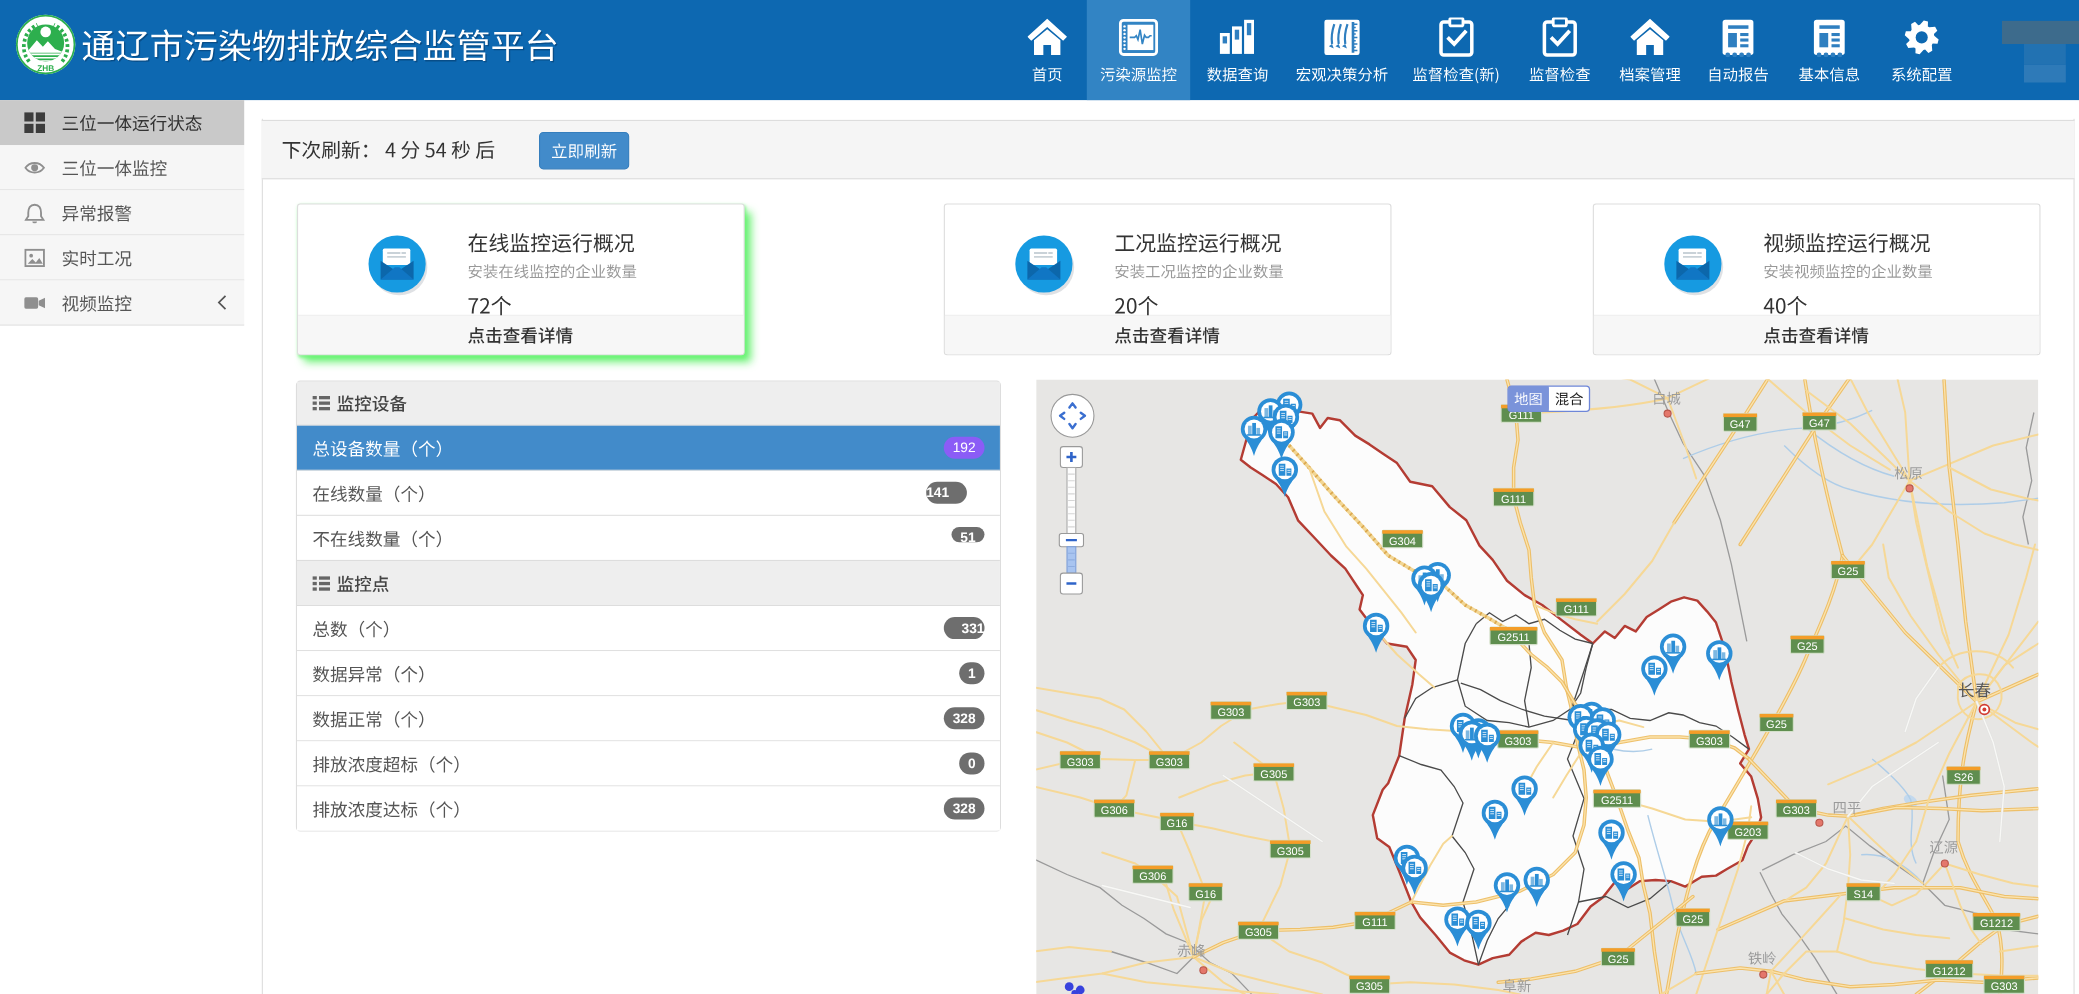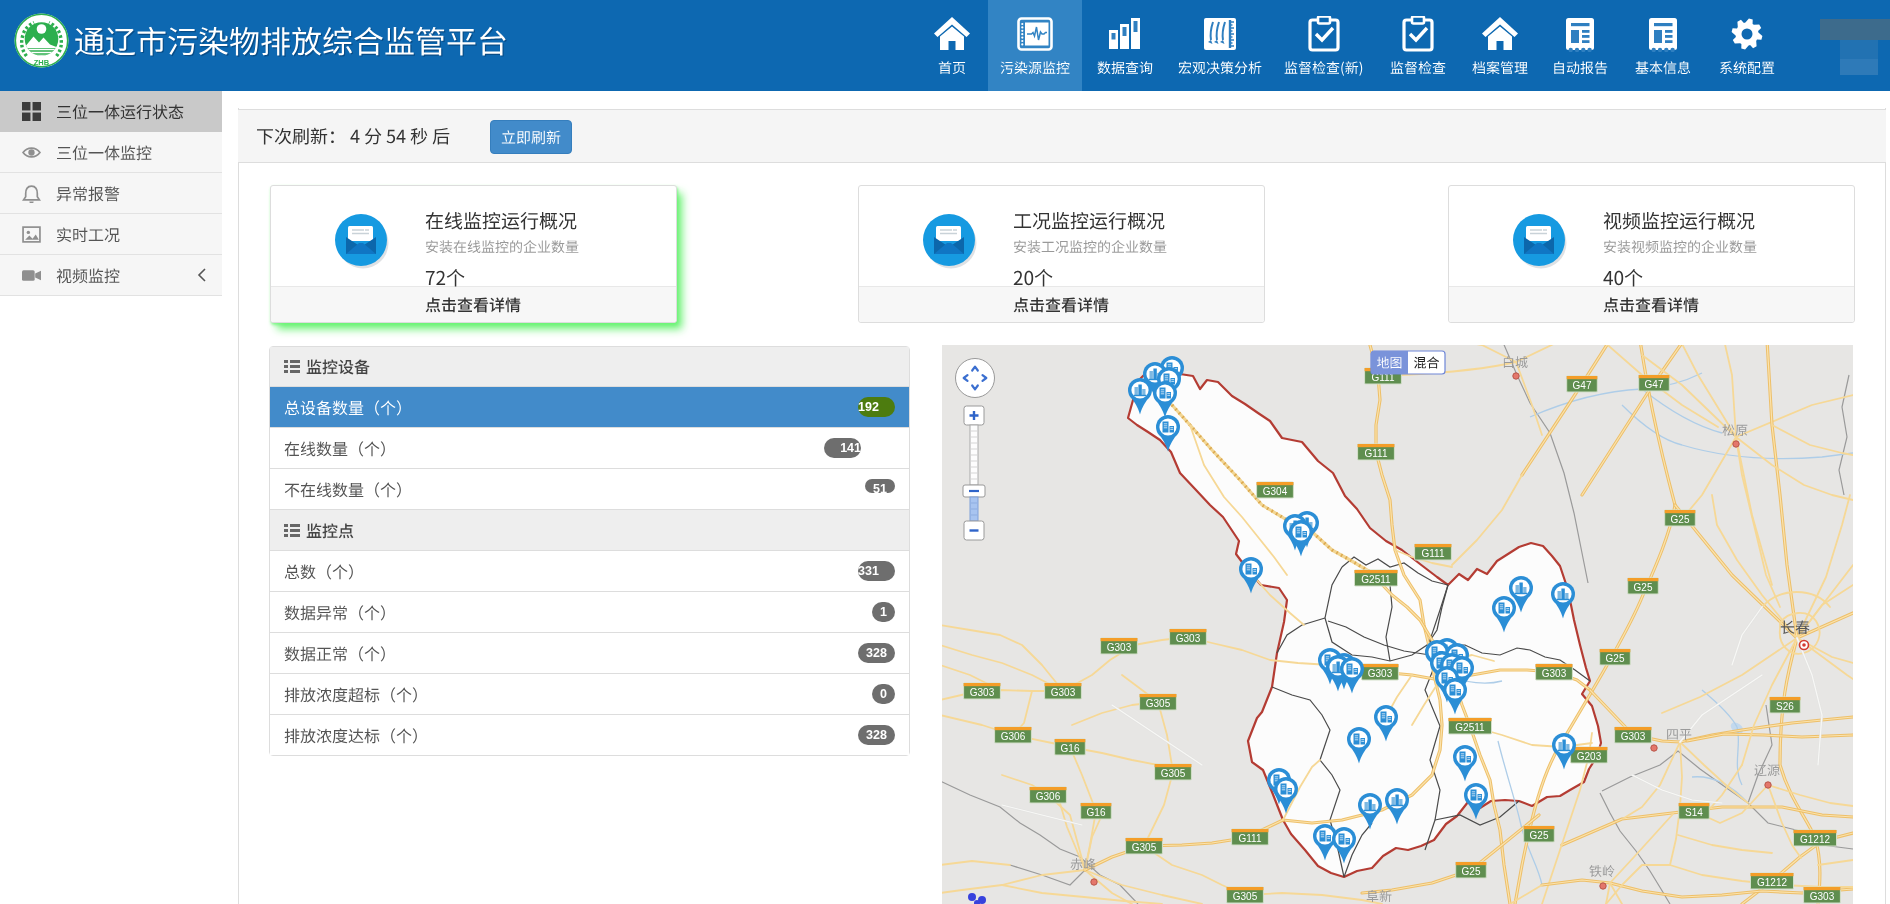--- a/index.html
+++ b/index.html
@@ -289,26 +289,26 @@
       <rect x="6" y="11" width="10" height="3"></rect>
     </g>
   </svg>
 <svg style="position:absolute;left:306px;top:355px;overflow:visible" width="66" height="24">
     <path d="M10.1 -8.3C11.2 -7.5 12.5 -6.4 13.1 -5.6L14.4 -6.5C13.7 -7.3 12.4 -8.4 11.3 -9.1ZM5 -13.5V-5.8H6.5V-13.5ZM1.8 -12.9V-6.3H3.3V-12.9ZM9.7 -13.5C9.2 -11.2 8.2 -8.9 6.8 -7.6C7.2 -7.4 7.8 -6.9 8.1 -6.7C8.8 -7.5 9.5 -8.6 10.1 -9.9H15.2V-11.3H10.6C10.8 -11.9 11 -12.5 11.2 -13.2ZM2.5 -4.9V-0.4H0.7V0.9H15.3V-0.4H13.7V-4.9ZM3.9 -0.4V-3.6H5.7V-0.4ZM7.1 -0.4V-3.6H8.9V-0.4ZM10.4 -0.4V-3.6H12.2V-0.4Z M27 -8.7C28 -7.8 29.4 -6.5 30 -5.8L31 -6.8C30.3 -7.5 28.9 -8.7 27.9 -9.5ZM24.8 -9.5C24.1 -8.5 22.9 -7.5 21.8 -6.8C22.1 -6.5 22.6 -5.9 22.7 -5.6C23.9 -6.5 25.2 -7.8 26.1 -9ZM18.5 -13.5V-10.5H16.7V-9.1H18.5V-5.5C17.7 -5.2 17 -5 16.5 -4.9L16.8 -3.4L18.5 -4V-0.5C18.5 -0.3 18.4 -0.2 18.2 -0.2C18 -0.2 17.4 -0.2 16.8 -0.2C16.9 0.2 17.1 0.8 17.2 1.2C18.2 1.2 18.8 1.1 19.3 0.9C19.7 0.6 19.9 0.3 19.9 -0.5V-4.5L21.5 -5.1L21.3 -6.4L19.9 -6V-9.1H21.4V-10.5H19.9V-13.5ZM21.3 -0.5V0.8H31.5V-0.5H27.2V-4.2H30.3V-5.5H22.5V-4.2H25.6V-0.5ZM25.2 -13.2C25.5 -12.7 25.7 -12.1 25.9 -11.6H21.8V-8.8H23.2V-10.3H29.8V-8.9H31.3V-11.6H27.5C27.3 -12.2 27 -12.9 26.7 -13.5Z M33.8 -12.3C34.7 -11.6 35.8 -10.5 36.3 -9.8L37.3 -10.8C36.8 -11.5 35.6 -12.5 34.8 -13.2ZM32.6 -8.5V-7.1H34.7V-1.7C34.7 -1 34.3 -0.4 33.9 -0.2C34.2 0.1 34.6 0.7 34.7 1.1C35 0.7 35.5 0.3 38.4 -2C38.2 -2.2 37.9 -2.8 37.8 -3.2L36.2 -2V-8.5ZM39.7 -13V-11.2C39.7 -10 39.4 -8.8 37.3 -7.9C37.6 -7.6 38.1 -7.1 38.3 -6.8C40.6 -7.8 41.1 -9.6 41.1 -11.2V-11.6H43.6V-9.4C43.6 -8 43.9 -7.4 45.2 -7.4C45.5 -7.4 46.1 -7.4 46.4 -7.4C46.7 -7.4 47.1 -7.4 47.3 -7.5C47.2 -7.9 47.2 -8.4 47.2 -8.8C46.9 -8.7 46.6 -8.7 46.4 -8.7C46.2 -8.7 45.6 -8.7 45.4 -8.7C45.1 -8.7 45.1 -8.9 45.1 -9.3V-13ZM44.6 -5.1C44.1 -4 43.3 -3 42.4 -2.3C41.4 -3.1 40.6 -4 40.1 -5.1ZM38.1 -6.5V-5.1H39.1L38.7 -4.9C39.3 -3.6 40.1 -2.4 41.2 -1.4C40 -0.8 38.7 -0.3 37.3 0C37.5 0.4 37.8 0.9 38 1.3C39.6 0.9 41 0.4 42.3 -0.5C43.5 0.4 44.9 1 46.6 1.4C46.8 1 47.2 0.4 47.5 0C46 -0.3 44.7 -0.8 43.6 -1.4C44.9 -2.6 45.9 -4.1 46.5 -6.1L45.6 -6.5L45.3 -6.5Z M58.6 -10.8C57.9 -10.1 57 -9.5 56 -9C54.9 -9.5 54 -10.1 53.4 -10.7L53.5 -10.8ZM53.8 -13.6C53 -12.2 51.4 -10.7 49.1 -9.6C49.4 -9.4 49.9 -8.8 50.1 -8.5C50.9 -8.9 51.6 -9.3 52.3 -9.8C52.9 -9.2 53.6 -8.8 54.3 -8.3C52.5 -7.6 50.4 -7.1 48.4 -6.9C48.6 -6.5 48.9 -5.9 49.1 -5.5C51.4 -5.8 53.9 -6.5 56 -7.5C58 -6.6 60.3 -6 62.7 -5.7C62.9 -6.1 63.3 -6.7 63.7 -7.1C61.5 -7.3 59.4 -7.7 57.6 -8.3C59.1 -9.2 60.3 -10.3 61.1 -11.6L60.1 -12.2L59.9 -12.2H54.7C55 -12.5 55.2 -12.9 55.5 -13.2ZM52.1 -1.9H55.2V-0.4H52.1ZM52.1 -3.1V-4.4H55.2V-3.1ZM59.7 -1.9V-0.4H56.7V-1.9ZM59.7 -3.1H56.7V-4.4H59.7ZM50.6 -5.7V1.3H52.1V0.9H59.7V1.3H61.3V-5.7Z" fill="#444444" transform="translate(0,18)"></path>
   </svg>
 <div class="abs" style="left:270px;top:387px;width:639px;height:41px;background:#428bca;border-bottom:1px solid #ddd;"></div>
 <svg style="position:absolute;left:284px;top:396px;overflow:visible" width="130" height="24">
     <path d="M12.1 -3.4C13.1 -2.3 14 -0.8 14.4 0.2L15.3 -0.4C15 -1.5 14 -2.9 13.1 -4ZM6.6 -4.3C7.6 -3.6 8.9 -2.4 9.5 -1.7L10.4 -2.4C9.7 -3.2 8.5 -4.3 7.4 -5ZM4.5 -3.9V-0.5C4.5 0.8 5 1.1 6.9 1.1C7.3 1.1 10.1 1.1 10.5 1.1C12 1.1 12.4 0.7 12.5 -1.2C12.2 -1.2 11.7 -1.4 11.4 -1.6C11.3 -0.2 11.2 0 10.4 0C9.8 0 7.4 0 7 0C5.9 0 5.8 -0.1 5.8 -0.6V-3.9ZM2.2 -3.6C1.9 -2.4 1.3 -1 0.7 -0.1L1.8 0.4C2.5 -0.6 3 -2.1 3.3 -3.4ZM4.2 -9.1H11.8V-6.3H4.2ZM3 -10.2V-5.1H13.1V-10.2H10.5C11.1 -11 11.7 -12 12.2 -12.9L10.9 -13.4C10.5 -12.5 9.8 -11.1 9.2 -10.2H5.9L6.9 -10.7C6.6 -11.4 5.8 -12.5 5.1 -13.4L4.1 -12.9C4.8 -12.1 5.5 -11 5.7 -10.2Z M18 -12.4C18.8 -11.7 19.9 -10.6 20.4 -9.9L21.2 -10.8C20.7 -11.4 19.6 -12.4 18.7 -13.2ZM16.7 -8.4V-7.3H18.9V-1.5C18.9 -0.8 18.4 -0.3 18.1 -0.1C18.4 0.2 18.7 0.7 18.8 1C19 0.6 19.5 0.3 22.3 -1.8C22.2 -2 22 -2.5 21.9 -2.8L20.1 -1.5V-8.4ZM23.9 -12.9V-11.1C23.9 -9.9 23.5 -8.6 21.4 -7.6C21.6 -7.4 22 -7 22.2 -6.7C24.5 -7.8 25 -9.6 25 -11.1V-11.7H27.8V-9.2C27.8 -8 28 -7.5 29.2 -7.5C29.3 -7.5 30.1 -7.5 30.4 -7.5C30.7 -7.5 31 -7.5 31.2 -7.6C31.2 -7.9 31.1 -8.3 31.1 -8.6C30.9 -8.6 30.6 -8.5 30.4 -8.5C30.1 -8.5 29.4 -8.5 29.2 -8.5C29 -8.5 29 -8.7 29 -9.2V-12.9ZM28.9 -5.2C28.3 -4 27.4 -2.9 26.4 -2.1C25.3 -2.9 24.5 -4 23.9 -5.2ZM22.1 -6.4V-5.2H23L22.8 -5.2C23.4 -3.7 24.3 -2.4 25.4 -1.4C24.2 -0.6 22.9 -0.1 21.5 0.2C21.7 0.5 21.9 1 22 1.3C23.6 0.9 25.1 0.3 26.4 -0.6C27.6 0.3 29 0.9 30.7 1.3C30.8 1 31.2 0.5 31.4 0.3C29.9 -0.1 28.5 -0.6 27.3 -1.4C28.7 -2.6 29.8 -4.1 30.4 -6.1L29.7 -6.4L29.5 -6.4Z M43 -11C42.2 -10.2 41.2 -9.5 40 -8.9C38.9 -9.4 38 -10.1 37.3 -10.8L37.4 -11ZM37.9 -13.5C37.1 -12.1 35.5 -10.5 33.2 -9.4C33.5 -9.2 33.9 -8.8 34 -8.5C34.9 -9 35.7 -9.5 36.4 -10.1C37.1 -9.4 37.8 -8.8 38.7 -8.3C36.8 -7.5 34.6 -6.9 32.5 -6.6C32.7 -6.4 32.9 -5.8 33 -5.5C35.3 -5.9 37.8 -6.6 40 -7.6C42 -6.7 44.4 -6 46.8 -5.7C47 -6.1 47.3 -6.6 47.6 -6.8C45.3 -7.1 43.1 -7.6 41.2 -8.3C42.8 -9.2 44.1 -10.3 44.9 -11.6L44.1 -12.1L43.9 -12.1H38.4C38.7 -12.4 39 -12.8 39.2 -13.2ZM36 -2.1H39.4V-0.3H36ZM36 -3V-4.7H39.4V-3ZM43.9 -2.1V-0.3H40.6V-2.1ZM43.9 -3H40.6V-4.7H43.9ZM34.7 -5.7V1.3H36V0.8H43.9V1.2H45.2V-5.7Z M55.1 -13.1C54.8 -12.5 54.3 -11.6 53.9 -11L54.7 -10.6C55.1 -11.2 55.6 -12 56.1 -12.7ZM49.4 -12.7C49.8 -12 50.3 -11.1 50.4 -10.6L51.3 -11C51.2 -11.6 50.7 -12.4 50.3 -13ZM54.6 -4.2C54.2 -3.3 53.7 -2.6 53.1 -2C52.5 -2.3 51.8 -2.6 51.2 -2.9C51.5 -3.3 51.7 -3.7 52 -4.2ZM49.8 -2.4C50.5 -2.1 51.4 -1.7 52.2 -1.3C51.2 -0.6 50 -0.1 48.7 0.2C48.9 0.4 49.1 0.9 49.2 1.2C50.7 0.8 52.1 0.1 53.2 -0.8C53.7 -0.5 54.2 -0.2 54.6 0.1L55.4 -0.7C55 -0.9 54.5 -1.2 54 -1.5C54.8 -2.4 55.5 -3.6 55.9 -4.9L55.3 -5.2L55.1 -5.2H52.4L52.8 -6L51.7 -6.2C51.6 -5.9 51.5 -5.5 51.3 -5.2H49.1V-4.2H50.8C50.5 -3.5 50.1 -2.9 49.8 -2.4ZM52.1 -13.5V-10.5H48.8V-9.5H51.7C51 -8.4 49.7 -7.4 48.6 -7C48.9 -6.7 49.1 -6.3 49.3 -6C50.3 -6.6 51.3 -7.5 52.1 -8.4V-6.5H53.2V-8.6C54 -8.1 55 -7.3 55.4 -7L56 -7.8C55.7 -8.1 54.3 -9 53.5 -9.5H56.5V-10.5H53.2V-13.5ZM58.1 -13.3C57.7 -10.5 56.9 -7.8 55.7 -6.1C56 -6 56.4 -5.6 56.6 -5.4C57 -6 57.4 -6.7 57.7 -7.5C58 -5.9 58.5 -4.4 59.1 -3.2C58.2 -1.7 57 -0.5 55.2 0.4C55.4 0.6 55.8 1.1 55.9 1.3C57.5 0.4 58.8 -0.7 59.7 -2.1C60.5 -0.7 61.5 0.4 62.7 1.1C62.9 0.8 63.3 0.4 63.6 0.2C62.2 -0.5 61.2 -1.7 60.3 -3.2C61.2 -4.8 61.7 -6.8 62.1 -9.2H63.2V-10.3H58.6C58.8 -11.2 59 -12.2 59.2 -13.1ZM60.9 -9.2C60.7 -7.4 60.3 -5.8 59.7 -4.4C59.1 -5.9 58.7 -7.5 58.4 -9.2Z M68 -10.6H76V-9.8H68ZM68 -12.2H76V-11.3H68ZM66.8 -12.9V-9H77.2V-12.9ZM64.8 -8.4V-7.4H79.2V-8.4ZM67.7 -4.4H71.4V-3.4H67.7ZM72.6 -4.4H76.4V-3.4H72.6ZM67.7 -6H71.4V-5.1H67.7ZM72.6 -6H76.4V-5.1H72.6ZM64.8 -0V0.9H79.3V-0H72.6V-1H78V-1.8H72.6V-2.7H77.6V-6.7H66.5V-2.7H71.4V-1.8H66.1V-1H71.4V-0Z M91.1 -6.1C91.1 -3 92.4 -0.4 94.3 1.5L95.3 1C93.4 -0.9 92.3 -3.2 92.3 -6.1C92.3 -8.9 93.4 -11.3 95.3 -13.2L94.3 -13.7C92.4 -11.7 91.1 -9.2 91.1 -6.1Z M103.4 -8.7V1.3H104.6V-8.7ZM104.1 -13.5C102.5 -10.8 99.6 -8.4 96.6 -7.1C96.9 -6.8 97.2 -6.4 97.5 -6C99.9 -7.2 102.3 -9.1 104 -11.3C106.1 -8.8 108.3 -7.3 110.6 -6C110.8 -6.4 111.2 -6.8 111.5 -7.1C109 -8.3 106.8 -9.8 104.7 -12.3L105.2 -13Z M116.9 -6.1C116.9 -9.2 115.6 -11.7 113.7 -13.7L112.7 -13.2C114.6 -11.3 115.7 -8.9 115.7 -6.1C115.7 -3.2 114.6 -0.9 112.7 1L113.7 1.5C115.6 -0.4 116.9 -3 116.9 -6.1Z" fill="#ffffff" transform="translate(0,18)"></path>
   </svg>
-<div class="abs" style="left:858px;top:397px;width:37px;height:20px;background:#4d7c0f;border-radius:10px;color:#fff;font-size:12.5px;font-weight:bold;text-align:left;line-height:20px">192</div>
+<div class="abs" style="left:858px;top:397px;width:37px;height:20px;background:#8b5cf6;border-radius:10px;color:#fff;font-size:12.5px;font-weight:normal;text-align:center;line-height:20px">192</div>
 <div class="abs" style="left:270px;top:428px;width:639px;height:41px;background:#fff;border-bottom:1px solid #ddd;"></div>
 <svg style="position:absolute;left:284px;top:437px;overflow:visible" width="114" height="24">
     <path d="M6.3 -13.4C6 -12.6 5.7 -11.8 5.4 -11H1V-9.8H4.9C3.9 -7.8 2.4 -5.9 0.6 -4.6C0.8 -4.3 1.1 -3.8 1.2 -3.5C1.9 -4 2.5 -4.5 3.1 -5.1V1.2H4.3V-6.5C5 -7.5 5.7 -8.7 6.2 -9.8H15V-11H6.7C7 -11.7 7.3 -12.4 7.5 -13.1ZM9.6 -9V-5.9H6V-4.8H9.6V-0.2H5.3V0.9H15V-0.2H10.8V-4.8H14.4V-5.9H10.8V-9Z M16.9 -0.9 17.1 0.3C18.6 -0.2 20.5 -0.7 22.4 -1.3L22.2 -2.3C20.2 -1.7 18.2 -1.2 16.9 -0.9ZM27.3 -12.5C28.1 -12.1 29.1 -11.5 29.6 -11L30.3 -11.8C29.8 -12.2 28.8 -12.8 28 -13.2ZM17.2 -6.8C17.4 -6.9 17.8 -7 19.7 -7.2C19 -6.2 18.4 -5.4 18.1 -5.1C17.6 -4.5 17.2 -4.1 16.9 -4C17 -3.7 17.2 -3.2 17.2 -2.9C17.6 -3.1 18.1 -3.3 22.1 -4.1C22.1 -4.3 22.1 -4.8 22.1 -5.1L19 -4.5C20.2 -6 21.4 -7.7 22.4 -9.5L21.4 -10.1C21.1 -9.5 20.8 -8.9 20.4 -8.3L18.4 -8.1C19.3 -9.5 20.3 -11.2 20.9 -12.9L19.8 -13.4C19.2 -11.5 18 -9.4 17.7 -8.9C17.3 -8.4 17 -8 16.8 -7.9C16.9 -7.6 17.1 -7 17.2 -6.8ZM30.2 -5.6C29.6 -4.6 28.7 -3.6 27.6 -2.8C27.4 -3.7 27.2 -4.7 27 -5.9L31.1 -6.6L30.9 -7.7L26.9 -6.9C26.8 -7.6 26.7 -8.3 26.7 -9.1L30.6 -9.7L30.4 -10.7L26.6 -10.1C26.5 -11.2 26.5 -12.3 26.5 -13.5H25.3C25.4 -12.3 25.4 -11.1 25.5 -10L22.9 -9.6L23.1 -8.5L25.5 -8.9C25.6 -8.1 25.6 -7.4 25.7 -6.7L22.6 -6.2L22.8 -5.1L25.9 -5.6C26.1 -4.3 26.3 -3.1 26.7 -2.1C25.3 -1.2 23.7 -0.5 22.1 0C22.4 0.3 22.7 0.7 22.8 1C24.4 0.5 25.8 -0.2 27.1 -1.1C27.7 0.4 28.6 1.2 29.7 1.2C30.8 1.2 31.2 0.7 31.4 -1.1C31.1 -1.2 30.8 -1.5 30.5 -1.7C30.4 -0.3 30.3 0.1 29.8 0.1C29.1 0.1 28.5 -0.6 28 -1.8C29.3 -2.7 30.4 -3.9 31.2 -5.1Z M39.1 -13.1C38.8 -12.5 38.3 -11.6 37.9 -11L38.7 -10.6C39.1 -11.2 39.6 -12 40.1 -12.7ZM33.4 -12.7C33.8 -12 34.3 -11.1 34.4 -10.6L35.3 -11C35.2 -11.6 34.7 -12.4 34.3 -13ZM38.6 -4.2C38.2 -3.3 37.7 -2.6 37.1 -2C36.5 -2.3 35.8 -2.6 35.2 -2.9C35.5 -3.3 35.7 -3.7 36 -4.2ZM33.8 -2.4C34.5 -2.1 35.4 -1.7 36.2 -1.3C35.2 -0.6 34 -0.1 32.7 0.2C32.9 0.4 33.1 0.9 33.2 1.2C34.7 0.8 36.1 0.1 37.2 -0.8C37.7 -0.5 38.2 -0.2 38.6 0.1L39.4 -0.7C39 -0.9 38.5 -1.2 38 -1.5C38.8 -2.4 39.5 -3.6 39.9 -4.9L39.3 -5.2L39.1 -5.2H36.4L36.8 -6L35.7 -6.2C35.6 -5.9 35.5 -5.5 35.3 -5.2H33.1V-4.2H34.8C34.5 -3.5 34.1 -2.9 33.8 -2.4ZM36.1 -13.5V-10.5H32.8V-9.5H35.7C35 -8.4 33.7 -7.4 32.6 -7C32.9 -6.7 33.1 -6.3 33.3 -6C34.3 -6.6 35.3 -7.5 36.1 -8.4V-6.5H37.2V-8.6C38 -8.1 39 -7.3 39.4 -7L40 -7.8C39.7 -8.1 38.3 -9 37.5 -9.5H40.5V-10.5H37.2V-13.5ZM42.1 -13.3C41.7 -10.5 40.9 -7.8 39.7 -6.1C40 -6 40.4 -5.6 40.6 -5.4C41 -6 41.4 -6.7 41.7 -7.5C42 -5.9 42.5 -4.4 43.1 -3.2C42.2 -1.7 41 -0.5 39.2 0.4C39.4 0.6 39.8 1.1 39.9 1.3C41.5 0.4 42.8 -0.7 43.7 -2.1C44.5 -0.7 45.5 0.4 46.7 1.1C46.9 0.8 47.3 0.4 47.6 0.2C46.2 -0.5 45.2 -1.7 44.3 -3.2C45.2 -4.8 45.7 -6.8 46.1 -9.2H47.2V-10.3H42.6C42.8 -11.2 43 -12.2 43.2 -13.1ZM44.9 -9.2C44.7 -7.4 44.3 -5.8 43.7 -4.4C43.1 -5.9 42.7 -7.5 42.4 -9.2Z M52 -10.6H60V-9.8H52ZM52 -12.2H60V-11.3H52ZM50.8 -12.9V-9H61.2V-12.9ZM48.8 -8.4V-7.4H63.2V-8.4ZM51.7 -4.4H55.4V-3.4H51.7ZM56.6 -4.4H60.4V-3.4H56.6ZM51.7 -6H55.4V-5.1H51.7ZM56.6 -6H60.4V-5.1H56.6ZM48.8 -0V0.9H63.3V-0H56.6V-1H62V-1.8H56.6V-2.7H61.6V-6.7H50.5V-2.7H55.4V-1.8H50.1V-1H55.4V-0Z M75.1 -6.1C75.1 -3 76.4 -0.4 78.3 1.5L79.3 1C77.4 -0.9 76.3 -3.2 76.3 -6.1C76.3 -8.9 77.4 -11.3 79.3 -13.2L78.3 -13.7C76.4 -11.7 75.1 -9.2 75.1 -6.1Z M87.4 -8.7V1.3H88.6V-8.7ZM88.1 -13.5C86.5 -10.8 83.6 -8.4 80.6 -7.1C80.9 -6.8 81.2 -6.4 81.5 -6C83.9 -7.2 86.3 -9.1 88 -11.3C90.1 -8.8 92.3 -7.3 94.6 -6C94.8 -6.4 95.2 -6.8 95.5 -7.1C93 -8.3 90.8 -9.8 88.7 -12.3L89.2 -13Z M100.9 -6.1C100.9 -9.2 99.6 -11.7 97.7 -13.7L96.7 -13.2C98.6 -11.3 99.7 -8.9 99.7 -6.1C99.7 -3.2 98.6 -0.9 96.7 1L97.7 1.5C99.6 -0.4 100.9 -3 100.9 -6.1Z" fill="#555555" transform="translate(0,18)"></path>
   </svg>
-<div class="abs" style="left:824px;top:438px;width:37px;height:20px;background:#6e6e6e;border-radius:10px;color:#fff;font-size:12.5px;font-weight:bold;text-align:right;line-height:20px">141</div>
+<div class="abs" style="left:842px;top:438px;width:37px;height:20px;background:#6e6e6e;border-radius:10px;color:#fff;font-size:12.5px;font-weight:bold;text-align:left;line-height:20px">141</div>
 <div class="abs" style="left:270px;top:469px;width:639px;height:41px;background:#fff;border-bottom:1px solid #ddd;"></div>
 <svg style="position:absolute;left:284px;top:478px;overflow:visible" width="130" height="24">
     <path d="M8.9 -7.6C10.8 -6.4 13.2 -4.5 14.4 -3.2L15.4 -4.2C14.2 -5.4 11.7 -7.2 9.8 -8.4ZM1.1 -12.3V-11.1H8.2C6.6 -8.4 3.9 -5.6 0.7 -4.1C1 -3.8 1.3 -3.3 1.5 -3C3.7 -4.2 5.7 -5.8 7.3 -7.7V1.2H8.6V-9.3C9.1 -9.9 9.4 -10.5 9.8 -11.1H14.9V-12.3Z M22.3 -13.4C22 -12.6 21.7 -11.8 21.4 -11H17V-9.8H20.9C19.9 -7.8 18.4 -5.9 16.6 -4.6C16.8 -4.3 17.1 -3.8 17.2 -3.5C17.9 -4 18.5 -4.5 19.1 -5.1V1.2H20.3V-6.5C21 -7.5 21.7 -8.7 22.2 -9.8H31V-11H22.7C23 -11.7 23.3 -12.4 23.5 -13.1ZM25.6 -9V-5.9H22V-4.8H25.6V-0.2H21.3V0.9H31V-0.2H26.8V-4.8H30.4V-5.9H26.8V-9Z M32.9 -0.9 33.1 0.3C34.6 -0.2 36.5 -0.7 38.4 -1.3L38.2 -2.3C36.2 -1.7 34.2 -1.2 32.9 -0.9ZM43.3 -12.5C44.1 -12.1 45.1 -11.5 45.6 -11L46.3 -11.8C45.8 -12.2 44.8 -12.8 44 -13.2ZM33.2 -6.8C33.4 -6.9 33.8 -7 35.7 -7.2C35 -6.2 34.4 -5.4 34.1 -5.1C33.6 -4.5 33.2 -4.1 32.9 -4C33 -3.7 33.2 -3.2 33.2 -2.9C33.6 -3.1 34.1 -3.3 38.1 -4.1C38.1 -4.3 38.1 -4.8 38.1 -5.1L35 -4.5C36.2 -6 37.4 -7.7 38.4 -9.5L37.4 -10.1C37.1 -9.5 36.8 -8.9 36.4 -8.3L34.4 -8.1C35.3 -9.5 36.3 -11.2 36.9 -12.9L35.8 -13.4C35.2 -11.5 34 -9.4 33.7 -8.9C33.3 -8.4 33 -8 32.8 -7.9C32.9 -7.6 33.1 -7 33.2 -6.8ZM46.2 -5.6C45.6 -4.6 44.7 -3.6 43.6 -2.8C43.4 -3.7 43.2 -4.7 43 -5.9L47.1 -6.6L46.9 -7.7L42.9 -6.9C42.8 -7.6 42.7 -8.3 42.7 -9.1L46.6 -9.7L46.4 -10.7L42.6 -10.1C42.5 -11.2 42.5 -12.3 42.5 -13.5H41.3C41.4 -12.3 41.4 -11.1 41.5 -10L38.9 -9.6L39.1 -8.5L41.5 -8.9C41.6 -8.1 41.6 -7.4 41.7 -6.7L38.6 -6.2L38.8 -5.1L41.9 -5.6C42.1 -4.3 42.3 -3.1 42.7 -2.1C41.3 -1.2 39.7 -0.5 38.1 0C38.4 0.3 38.7 0.7 38.8 1C40.4 0.5 41.8 -0.2 43.1 -1.1C43.7 0.4 44.6 1.2 45.7 1.2C46.8 1.2 47.2 0.7 47.4 -1.1C47.1 -1.2 46.8 -1.5 46.5 -1.7C46.4 -0.3 46.3 0.1 45.8 0.1C45.1 0.1 44.5 -0.6 44 -1.8C45.3 -2.7 46.4 -3.9 47.2 -5.1Z M55.1 -13.1C54.8 -12.5 54.3 -11.6 53.9 -11L54.7 -10.6C55.1 -11.2 55.6 -12 56.1 -12.7ZM49.4 -12.7C49.8 -12 50.3 -11.1 50.4 -10.6L51.3 -11C51.2 -11.6 50.7 -12.4 50.3 -13ZM54.6 -4.2C54.2 -3.3 53.7 -2.6 53.1 -2C52.5 -2.3 51.8 -2.6 51.2 -2.9C51.5 -3.3 51.7 -3.7 52 -4.2ZM49.8 -2.4C50.5 -2.1 51.4 -1.7 52.2 -1.3C51.2 -0.6 50 -0.1 48.7 0.2C48.9 0.4 49.1 0.9 49.2 1.2C50.7 0.8 52.1 0.1 53.2 -0.8C53.7 -0.5 54.2 -0.2 54.6 0.1L55.4 -0.7C55 -0.9 54.5 -1.2 54 -1.5C54.8 -2.4 55.5 -3.6 55.9 -4.9L55.3 -5.2L55.1 -5.2H52.4L52.8 -6L51.7 -6.2C51.6 -5.9 51.5 -5.5 51.3 -5.2H49.1V-4.2H50.8C50.5 -3.5 50.1 -2.9 49.8 -2.4ZM52.1 -13.5V-10.5H48.8V-9.5H51.7C51 -8.4 49.7 -7.4 48.6 -7C48.9 -6.7 49.1 -6.3 49.3 -6C50.3 -6.6 51.3 -7.5 52.1 -8.4V-6.5H53.2V-8.6C54 -8.1 55 -7.3 55.4 -7L56 -7.8C55.7 -8.1 54.3 -9 53.5 -9.5H56.5V-10.5H53.2V-13.5ZM58.1 -13.3C57.7 -10.5 56.9 -7.8 55.7 -6.1C56 -6 56.4 -5.6 56.6 -5.4C57 -6 57.4 -6.7 57.7 -7.5C58 -5.9 58.5 -4.4 59.1 -3.2C58.2 -1.7 57 -0.5 55.2 0.4C55.4 0.6 55.8 1.1 55.9 1.3C57.5 0.4 58.8 -0.7 59.7 -2.1C60.5 -0.7 61.5 0.4 62.7 1.1C62.9 0.8 63.3 0.4 63.6 0.2C62.2 -0.5 61.2 -1.7 60.3 -3.2C61.2 -4.8 61.7 -6.8 62.1 -9.2H63.2V-10.3H58.6C58.8 -11.2 59 -12.2 59.2 -13.1ZM60.9 -9.2C60.7 -7.4 60.3 -5.8 59.7 -4.4C59.1 -5.9 58.7 -7.5 58.4 -9.2Z M68 -10.6H76V-9.8H68ZM68 -12.2H76V-11.3H68ZM66.8 -12.9V-9H77.2V-12.9ZM64.8 -8.4V-7.4H79.2V-8.4ZM67.7 -4.4H71.4V-3.4H67.7ZM72.6 -4.4H76.4V-3.4H72.6ZM67.7 -6H71.4V-5.1H67.7ZM72.6 -6H76.4V-5.1H72.6ZM64.8 -0V0.9H79.3V-0H72.6V-1H78V-1.8H72.6V-2.7H77.6V-6.7H66.5V-2.7H71.4V-1.8H66.1V-1H71.4V-0Z M91.1 -6.1C91.1 -3 92.4 -0.4 94.3 1.5L95.3 1C93.4 -0.9 92.3 -3.2 92.3 -6.1C92.3 -8.9 93.4 -11.3 95.3 -13.2L94.3 -13.7C92.4 -11.7 91.1 -9.2 91.1 -6.1Z M103.4 -8.7V1.3H104.6V-8.7ZM104.1 -13.5C102.5 -10.8 99.6 -8.4 96.6 -7.1C96.9 -6.8 97.2 -6.4 97.5 -6C99.9 -7.2 102.3 -9.1 104 -11.3C106.1 -8.8 108.3 -7.3 110.6 -6C110.8 -6.4 111.2 -6.8 111.5 -7.1C109 -8.3 106.8 -9.8 104.7 -12.3L105.2 -13Z M116.9 -6.1C116.9 -9.2 115.6 -11.7 113.7 -13.7L112.7 -13.2C114.6 -11.3 115.7 -8.9 115.7 -6.1C115.7 -3.2 114.6 -0.9 112.7 1L113.7 1.5C115.6 -0.4 116.9 -3 116.9 -6.1Z" fill="#555555" transform="translate(0,18)"></path>
   </svg>
 <div class="abs" style="left:865px;top:479px;width:30px;height:14px;background:#6e6e6e;border-radius:10px;color:#fff;font-size:12.5px;font-weight:bold;text-align:center;line-height:20px">51</div>
 <div class="abs" style="left:270px;top:510px;width:639px;height:41px;background:#eee;border-bottom:1px solid #ddd"></div>
 <svg class="abs" style="left:284px;top:523px" width="16" height="16" viewBox="0 0 16 16">
     <g fill="#666">
 <rect x="0" y="1" width="4" height="3"></rect>
       <rect x="6" y="1" width="10" height="3"></rect>
@@ -318,21 +318,21 @@
       <rect x="6" y="11" width="10" height="3"></rect>
     </g>
   </svg>
 <svg style="position:absolute;left:306px;top:519px;overflow:visible" width="50" height="24">
     <path d="M10.1 -8.3C11.2 -7.5 12.5 -6.4 13.1 -5.6L14.4 -6.5C13.7 -7.3 12.4 -8.4 11.3 -9.1ZM5 -13.5V-5.8H6.5V-13.5ZM1.8 -12.9V-6.3H3.3V-12.9ZM9.7 -13.5C9.2 -11.2 8.2 -8.9 6.8 -7.6C7.2 -7.4 7.8 -6.9 8.1 -6.7C8.8 -7.5 9.5 -8.6 10.1 -9.9H15.2V-11.3H10.6C10.8 -11.9 11 -12.5 11.2 -13.2ZM2.5 -4.9V-0.4H0.7V0.9H15.3V-0.4H13.7V-4.9ZM3.9 -0.4V-3.6H5.7V-0.4ZM7.1 -0.4V-3.6H8.9V-0.4ZM10.4 -0.4V-3.6H12.2V-0.4Z M27 -8.7C28 -7.8 29.4 -6.5 30 -5.8L31 -6.8C30.3 -7.5 28.9 -8.7 27.9 -9.5ZM24.8 -9.5C24.1 -8.5 22.9 -7.5 21.8 -6.8C22.1 -6.5 22.6 -5.9 22.7 -5.6C23.9 -6.5 25.2 -7.8 26.1 -9ZM18.5 -13.5V-10.5H16.7V-9.1H18.5V-5.5C17.7 -5.2 17 -5 16.5 -4.9L16.8 -3.4L18.5 -4V-0.5C18.5 -0.3 18.4 -0.2 18.2 -0.2C18 -0.2 17.4 -0.2 16.8 -0.2C16.9 0.2 17.1 0.8 17.2 1.2C18.2 1.2 18.8 1.1 19.3 0.9C19.7 0.6 19.9 0.3 19.9 -0.5V-4.5L21.5 -5.1L21.3 -6.4L19.9 -6V-9.1H21.4V-10.5H19.9V-13.5ZM21.3 -0.5V0.8H31.5V-0.5H27.2V-4.2H30.3V-5.5H22.5V-4.2H25.6V-0.5ZM25.2 -13.2C25.5 -12.7 25.7 -12.1 25.9 -11.6H21.8V-8.8H23.2V-10.3H29.8V-8.9H31.3V-11.6H27.5C27.3 -12.2 27 -12.9 26.7 -13.5Z M36 -7.3H43.9V-4.8H36ZM37.3 -2C37.5 -1 37.6 0.4 37.6 1.2L39.2 1C39.2 0.2 39 -1.1 38.7 -2.2ZM40.6 -2C41.1 -1 41.6 0.4 41.7 1.2L43.2 0.8C43 -0 42.5 -1.4 42 -2.3ZM43.9 -2.1C44.6 -1.1 45.5 0.3 45.9 1.2L47.3 0.6C46.9 -0.3 46 -1.6 45.2 -2.7ZM34.7 -2.5C34.2 -1.4 33.4 -0.1 32.6 0.6L34 1.3C34.8 0.5 35.6 -0.9 36.1 -2.2ZM34.6 -8.7V-3.4H45.5V-8.7H40.7V-10.5H46.6V-11.9H40.7V-13.5H39.1V-8.7Z" fill="#444444" transform="translate(0,18)"></path>
   </svg>
 <div class="abs" style="left:270px;top:551px;width:639px;height:41px;background:#fff;border-bottom:1px solid #ddd;"></div>
 <svg style="position:absolute;left:284px;top:560px;overflow:visible" width="82" height="24">
     <path d="M12.1 -3.4C13.1 -2.3 14 -0.8 14.4 0.2L15.3 -0.4C15 -1.5 14 -2.9 13.1 -4ZM6.6 -4.3C7.6 -3.6 8.9 -2.4 9.5 -1.7L10.4 -2.4C9.7 -3.2 8.5 -4.3 7.4 -5ZM4.5 -3.9V-0.5C4.5 0.8 5 1.1 6.9 1.1C7.3 1.1 10.1 1.1 10.5 1.1C12 1.1 12.4 0.7 12.5 -1.2C12.2 -1.2 11.7 -1.4 11.4 -1.6C11.3 -0.2 11.2 0 10.4 0C9.8 0 7.4 0 7 0C5.9 0 5.8 -0.1 5.8 -0.6V-3.9ZM2.2 -3.6C1.9 -2.4 1.3 -1 0.7 -0.1L1.8 0.4C2.5 -0.6 3 -2.1 3.3 -3.4ZM4.2 -9.1H11.8V-6.3H4.2ZM3 -10.2V-5.1H13.1V-10.2H10.5C11.1 -11 11.7 -12 12.2 -12.9L10.9 -13.4C10.5 -12.5 9.8 -11.1 9.2 -10.2H5.9L6.9 -10.7C6.6 -11.4 5.8 -12.5 5.1 -13.4L4.1 -12.9C4.8 -12.1 5.5 -11 5.7 -10.2Z M23.1 -13.1C22.8 -12.5 22.3 -11.6 21.9 -11L22.7 -10.6C23.1 -11.2 23.6 -12 24.1 -12.7ZM17.4 -12.7C17.8 -12 18.3 -11.1 18.4 -10.6L19.3 -11C19.2 -11.6 18.7 -12.4 18.3 -13ZM22.6 -4.2C22.2 -3.3 21.7 -2.6 21.1 -2C20.5 -2.3 19.8 -2.6 19.2 -2.9C19.5 -3.3 19.7 -3.7 20 -4.2ZM17.8 -2.4C18.5 -2.1 19.4 -1.7 20.2 -1.3C19.2 -0.6 18 -0.1 16.7 0.2C16.9 0.4 17.1 0.9 17.2 1.2C18.7 0.8 20.1 0.1 21.2 -0.8C21.7 -0.5 22.2 -0.2 22.6 0.1L23.4 -0.7C23 -0.9 22.5 -1.2 22 -1.5C22.8 -2.4 23.5 -3.6 23.9 -4.9L23.3 -5.2L23.1 -5.2H20.4L20.8 -6L19.7 -6.2C19.6 -5.9 19.5 -5.5 19.3 -5.2H17.1V-4.2H18.8C18.5 -3.5 18.1 -2.9 17.8 -2.4ZM20.1 -13.5V-10.5H16.8V-9.5H19.7C19 -8.4 17.7 -7.4 16.6 -7C16.9 -6.7 17.1 -6.3 17.3 -6C18.3 -6.6 19.3 -7.5 20.1 -8.4V-6.5H21.2V-8.6C22 -8.1 23 -7.3 23.4 -7L24 -7.8C23.7 -8.1 22.3 -9 21.5 -9.5H24.5V-10.5H21.2V-13.5ZM26.1 -13.3C25.7 -10.5 24.9 -7.8 23.7 -6.1C24 -6 24.4 -5.6 24.6 -5.4C25 -6 25.4 -6.7 25.7 -7.5C26 -5.9 26.5 -4.4 27.1 -3.2C26.2 -1.7 25 -0.5 23.2 0.4C23.4 0.6 23.8 1.1 23.9 1.3C25.5 0.4 26.8 -0.7 27.7 -2.1C28.5 -0.7 29.5 0.4 30.7 1.1C30.9 0.8 31.3 0.4 31.6 0.2C30.2 -0.5 29.2 -1.7 28.3 -3.2C29.2 -4.8 29.7 -6.8 30.1 -9.2H31.2V-10.3H26.6C26.8 -11.2 27 -12.2 27.2 -13.1ZM28.9 -9.2C28.7 -7.4 28.3 -5.8 27.7 -4.4C27.1 -5.9 26.7 -7.5 26.4 -9.2Z M43.1 -6.1C43.1 -3 44.4 -0.4 46.3 1.5L47.3 1C45.4 -0.9 44.3 -3.2 44.3 -6.1C44.3 -8.9 45.4 -11.3 47.3 -13.2L46.3 -13.7C44.4 -11.7 43.1 -9.2 43.1 -6.1Z M55.4 -8.7V1.3H56.6V-8.7ZM56.1 -13.5C54.5 -10.8 51.6 -8.4 48.6 -7.1C48.9 -6.8 49.2 -6.4 49.5 -6C51.9 -7.2 54.3 -9.1 56 -11.3C58.1 -8.8 60.3 -7.3 62.6 -6C62.8 -6.4 63.2 -6.8 63.5 -7.1C61 -8.3 58.8 -9.8 56.7 -12.3L57.2 -13Z M68.9 -6.1C68.9 -9.2 67.6 -11.7 65.7 -13.7L64.7 -13.2C66.6 -11.3 67.7 -8.9 67.7 -6.1C67.7 -3.2 66.6 -0.9 64.7 1L65.7 1.5C67.6 -0.4 68.9 -3 68.9 -6.1Z" fill="#555555" transform="translate(0,18)"></path>
   </svg>
-<div class="abs" style="left:858px;top:561px;width:37px;height:20px;background:#6e6e6e;border-radius:10px;color:#fff;font-size:12.5px;font-weight:bold;text-align:left;line-height:20px">331</div>
+<div class="abs" style="left:858px;top:561px;width:37px;height:20px;background:#6e6e6e;border-radius:10px;color:#fff;font-size:12.5px;font-weight:bold;text-align:right;line-height:20px">331</div>
 <div class="abs" style="left:270px;top:592px;width:639px;height:41px;background:#fff;border-bottom:1px solid #ddd;"></div>
 <svg style="position:absolute;left:284px;top:601px;overflow:visible" width="114" height="24">
     <path d="M7.1 -13.1C6.8 -12.5 6.3 -11.6 5.9 -11L6.7 -10.6C7.1 -11.2 7.6 -12 8.1 -12.7ZM1.4 -12.7C1.8 -12 2.3 -11.1 2.4 -10.6L3.3 -11C3.2 -11.6 2.7 -12.4 2.3 -13ZM6.6 -4.2C6.2 -3.3 5.7 -2.6 5.1 -2C4.5 -2.3 3.8 -2.6 3.2 -2.9C3.5 -3.3 3.7 -3.7 4 -4.2ZM1.8 -2.4C2.5 -2.1 3.4 -1.7 4.2 -1.3C3.2 -0.6 2 -0.1 0.7 0.2C0.9 0.4 1.1 0.9 1.2 1.2C2.7 0.8 4.1 0.1 5.2 -0.8C5.7 -0.5 6.2 -0.2 6.6 0.1L7.4 -0.7C7 -0.9 6.5 -1.2 6 -1.5C6.8 -2.4 7.5 -3.6 7.9 -4.9L7.3 -5.2L7.1 -5.2H4.4L4.8 -6L3.7 -6.2C3.6 -5.9 3.5 -5.5 3.3 -5.2H1.1V-4.2H2.8C2.5 -3.5 2.1 -2.9 1.8 -2.4ZM4.1 -13.5V-10.5H0.8V-9.5H3.7C3 -8.4 1.7 -7.4 0.6 -7C0.9 -6.7 1.1 -6.3 1.3 -6C2.3 -6.6 3.3 -7.5 4.1 -8.4V-6.5H5.2V-8.6C6 -8.1 7 -7.3 7.4 -7L8 -7.8C7.7 -8.1 6.3 -9 5.5 -9.5H8.5V-10.5H5.2V-13.5ZM10.1 -13.3C9.7 -10.5 8.9 -7.8 7.7 -6.1C8 -6 8.4 -5.6 8.6 -5.4C9 -6 9.4 -6.7 9.7 -7.5C10 -5.9 10.5 -4.4 11.1 -3.2C10.2 -1.7 9 -0.5 7.2 0.4C7.4 0.6 7.8 1.1 7.9 1.3C9.5 0.4 10.8 -0.7 11.7 -2.1C12.5 -0.7 13.5 0.4 14.7 1.1C14.9 0.8 15.3 0.4 15.6 0.2C14.2 -0.5 13.2 -1.7 12.3 -3.2C13.2 -4.8 13.7 -6.8 14.1 -9.2H15.2V-10.3H10.6C10.8 -11.2 11 -12.2 11.2 -13.1ZM12.9 -9.2C12.7 -7.4 12.3 -5.8 11.7 -4.4C11.1 -5.9 10.7 -7.5 10.4 -9.2Z M23.7 -3.8V1.3H24.8V0.6H29.7V1.2H30.8V-3.8H27.7V-5.8H31.3V-6.8H27.7V-8.6H30.8V-12.7H22.3V-7.9C22.3 -5.4 22.2 -1.9 20.5 0.6C20.8 0.7 21.3 1.1 21.5 1.3C22.8 -0.7 23.3 -3.4 23.4 -5.8H26.6V-3.8ZM23.5 -11.7H29.6V-9.6H23.5ZM23.5 -8.6H26.6V-6.8H23.5L23.5 -7.9ZM24.8 -0.4V-2.8H29.7V-0.4ZM18.7 -13.4V-10.2H16.7V-9.1H18.7V-5.6C17.8 -5.3 17.1 -5.1 16.5 -4.9L16.8 -3.8L18.7 -4.4V-0.2C18.7 0 18.6 0.1 18.4 0.1C18.2 0.1 17.6 0.1 16.9 0.1C17 0.4 17.2 0.9 17.2 1.2C18.2 1.2 18.9 1.1 19.2 0.9C19.6 0.8 19.8 0.4 19.8 -0.2V-4.7L21.6 -5.3L21.5 -6.4L19.8 -5.9V-9.1H21.6V-10.2H19.8V-13.4Z M42.4 -5.3V-3.6H37.3L37.4 -4V-5.3H36.2V-4.1L36.2 -3.6H32.8V-2.5H36C35.6 -1.4 34.8 -0.4 32.8 0.4C33.1 0.6 33.5 1.1 33.7 1.3C36 0.3 36.9 -1.1 37.2 -2.5H42.4V1.2H43.6V-2.5H47.2V-3.6H43.6V-5.3ZM34.2 -12.1V-7.8C34.2 -6.2 35 -5.9 37.7 -5.9C38.2 -5.9 43.4 -5.9 44 -5.9C46.1 -5.9 46.6 -6.3 46.8 -8.1C46.5 -8.2 46 -8.3 45.7 -8.5C45.6 -7.2 45.3 -6.9 44 -6.9C42.9 -6.9 38.4 -6.9 37.6 -6.9C35.7 -6.9 35.4 -7.1 35.4 -7.8V-8.8H45.3V-12.7H34.2ZM35.4 -11.7H44.1V-9.9H35.4Z M53 -7.9H59.1V-6.3H53ZM50.4 -4V0.6H51.6V-3H55.6V1.3H56.8V-3H60.5V-0.7C60.5 -0.5 60.5 -0.5 60.2 -0.4C60 -0.4 59.1 -0.4 58.2 -0.5C58.3 -0.1 58.5 0.3 58.6 0.6C59.8 0.6 60.6 0.6 61.1 0.4C61.6 0.3 61.8 -0.1 61.8 -0.7V-4H56.8V-5.4H60.3V-8.8H51.9V-5.4H55.6V-4ZM50.7 -12.8C51.2 -12.3 51.7 -11.5 52 -11H49.4V-7.5H50.5V-9.9H61.6V-7.5H62.7V-11H56.7V-13.5H55.5V-11H52.1L53.1 -11.4C52.8 -11.9 52.3 -12.7 51.8 -13.3ZM60.2 -13.3C59.9 -12.7 59.3 -11.9 58.8 -11.4L59.8 -11C60.3 -11.4 60.9 -12.2 61.5 -12.9Z M75.1 -6.1C75.1 -3 76.4 -0.4 78.3 1.5L79.3 1C77.4 -0.9 76.3 -3.2 76.3 -6.1C76.3 -8.9 77.4 -11.3 79.3 -13.2L78.3 -13.7C76.4 -11.7 75.1 -9.2 75.1 -6.1Z M87.4 -8.7V1.3H88.6V-8.7ZM88.1 -13.5C86.5 -10.8 83.6 -8.4 80.6 -7.1C80.9 -6.8 81.2 -6.4 81.5 -6C83.9 -7.2 86.3 -9.1 88 -11.3C90.1 -8.8 92.3 -7.3 94.6 -6C94.8 -6.4 95.2 -6.8 95.5 -7.1C93 -8.3 90.8 -9.8 88.7 -12.3L89.2 -13Z M100.9 -6.1C100.9 -9.2 99.6 -11.7 97.7 -13.7L96.7 -13.2C98.6 -11.3 99.7 -8.9 99.7 -6.1C99.7 -3.2 98.6 -0.9 96.7 1L97.7 1.5C99.6 -0.4 100.9 -3 100.9 -6.1Z" fill="#555555" transform="translate(0,18)"></path>
   </svg>
 <div class="abs" style="left:872px;top:602px;width:23px;height:20px;background:#6e6e6e;border-radius:10px;color:#fff;font-size:12.5px;font-weight:bold;text-align:center;line-height:20px">1</div>
 <div class="abs" style="left:270px;top:633px;width:639px;height:41px;background:#fff;border-bottom:1px solid #ddd;"></div>
 <svg style="position:absolute;left:284px;top:642px;overflow:visible" width="114" height="24">
     <path d="M7.1 -13.1C6.8 -12.5 6.3 -11.6 5.9 -11L6.7 -10.6C7.1 -11.2 7.6 -12 8.1 -12.7ZM1.4 -12.7C1.8 -12 2.3 -11.1 2.4 -10.6L3.3 -11C3.2 -11.6 2.7 -12.4 2.3 -13ZM6.6 -4.2C6.2 -3.3 5.7 -2.6 5.1 -2C4.5 -2.3 3.8 -2.6 3.2 -2.9C3.5 -3.3 3.7 -3.7 4 -4.2ZM1.8 -2.4C2.5 -2.1 3.4 -1.7 4.2 -1.3C3.2 -0.6 2 -0.1 0.7 0.2C0.9 0.4 1.1 0.9 1.2 1.2C2.7 0.8 4.1 0.1 5.2 -0.8C5.7 -0.5 6.2 -0.2 6.6 0.1L7.4 -0.7C7 -0.9 6.5 -1.2 6 -1.5C6.8 -2.4 7.5 -3.6 7.9 -4.9L7.3 -5.2L7.1 -5.2H4.4L4.8 -6L3.7 -6.2C3.6 -5.9 3.5 -5.5 3.3 -5.2H1.1V-4.2H2.8C2.5 -3.5 2.1 -2.9 1.8 -2.4ZM4.1 -13.5V-10.5H0.8V-9.5H3.7C3 -8.4 1.7 -7.4 0.6 -7C0.9 -6.7 1.1 -6.3 1.3 -6C2.3 -6.6 3.3 -7.5 4.1 -8.4V-6.5H5.2V-8.6C6 -8.1 7 -7.3 7.4 -7L8 -7.8C7.7 -8.1 6.3 -9 5.5 -9.5H8.5V-10.5H5.2V-13.5ZM10.1 -13.3C9.7 -10.5 8.9 -7.8 7.7 -6.1C8 -6 8.4 -5.6 8.6 -5.4C9 -6 9.4 -6.7 9.7 -7.5C10 -5.9 10.5 -4.4 11.1 -3.2C10.2 -1.7 9 -0.5 7.2 0.4C7.4 0.6 7.8 1.1 7.9 1.3C9.5 0.4 10.8 -0.7 11.7 -2.1C12.5 -0.7 13.5 0.4 14.7 1.1C14.9 0.8 15.3 0.4 15.6 0.2C14.2 -0.5 13.2 -1.7 12.3 -3.2C13.2 -4.8 13.7 -6.8 14.1 -9.2H15.2V-10.3H10.6C10.8 -11.2 11 -12.2 11.2 -13.1ZM12.9 -9.2C12.7 -7.4 12.3 -5.8 11.7 -4.4C11.1 -5.9 10.7 -7.5 10.4 -9.2Z M23.7 -3.8V1.3H24.8V0.6H29.7V1.2H30.8V-3.8H27.7V-5.8H31.3V-6.8H27.7V-8.6H30.8V-12.7H22.3V-7.9C22.3 -5.4 22.2 -1.9 20.5 0.6C20.8 0.7 21.3 1.1 21.5 1.3C22.8 -0.7 23.3 -3.4 23.4 -5.8H26.6V-3.8ZM23.5 -11.7H29.6V-9.6H23.5ZM23.5 -8.6H26.6V-6.8H23.5L23.5 -7.9ZM24.8 -0.4V-2.8H29.7V-0.4ZM18.7 -13.4V-10.2H16.7V-9.1H18.7V-5.6C17.8 -5.3 17.1 -5.1 16.5 -4.9L16.8 -3.8L18.7 -4.4V-0.2C18.7 0 18.6 0.1 18.4 0.1C18.2 0.1 17.6 0.1 16.9 0.1C17 0.4 17.2 0.9 17.2 1.2C18.2 1.2 18.9 1.1 19.2 0.9C19.6 0.8 19.8 0.4 19.8 -0.2V-4.7L21.6 -5.3L21.5 -6.4L19.8 -5.9V-9.1H21.6V-10.2H19.8V-13.4Z M35 -8.2V-0.6H32.8V0.6H47.2V-0.6H41V-5.6H46V-6.8H41V-11.1H46.7V-12.3H33.4V-11.1H39.8V-0.6H36.2V-8.2Z M53 -7.9H59.1V-6.3H53ZM50.4 -4V0.6H51.6V-3H55.6V1.3H56.8V-3H60.5V-0.7C60.5 -0.5 60.5 -0.5 60.2 -0.4C60 -0.4 59.1 -0.4 58.2 -0.5C58.3 -0.1 58.5 0.3 58.6 0.6C59.8 0.6 60.6 0.6 61.1 0.4C61.6 0.3 61.8 -0.1 61.8 -0.7V-4H56.8V-5.4H60.3V-8.8H51.9V-5.4H55.6V-4ZM50.7 -12.8C51.2 -12.3 51.7 -11.5 52 -11H49.4V-7.5H50.5V-9.9H61.6V-7.5H62.7V-11H56.7V-13.5H55.5V-11H52.1L53.1 -11.4C52.8 -11.9 52.3 -12.7 51.8 -13.3ZM60.2 -13.3C59.9 -12.7 59.3 -11.9 58.8 -11.4L59.8 -11C60.3 -11.4 60.9 -12.2 61.5 -12.9Z M75.1 -6.1C75.1 -3 76.4 -0.4 78.3 1.5L79.3 1C77.4 -0.9 76.3 -3.2 76.3 -6.1C76.3 -8.9 77.4 -11.3 79.3 -13.2L78.3 -13.7C76.4 -11.7 75.1 -9.2 75.1 -6.1Z M87.4 -8.7V1.3H88.6V-8.7ZM88.1 -13.5C86.5 -10.8 83.6 -8.4 80.6 -7.1C80.9 -6.8 81.2 -6.4 81.5 -6C83.9 -7.2 86.3 -9.1 88 -11.3C90.1 -8.8 92.3 -7.3 94.6 -6C94.8 -6.4 95.2 -6.8 95.5 -7.1C93 -8.3 90.8 -9.8 88.7 -12.3L89.2 -13Z M100.9 -6.1C100.9 -9.2 99.6 -11.7 97.7 -13.7L96.7 -13.2C98.6 -11.3 99.7 -8.9 99.7 -6.1C99.7 -3.2 98.6 -0.9 96.7 1L97.7 1.5C99.6 -0.4 100.9 -3 100.9 -6.1Z" fill="#555555" transform="translate(0,18)"></path>
   </svg>
 <div class="abs" style="left:858px;top:643px;width:37px;height:20px;background:#6e6e6e;border-radius:10px;color:#fff;font-size:12.5px;font-weight:bold;text-align:center;line-height:20px">328</div>

